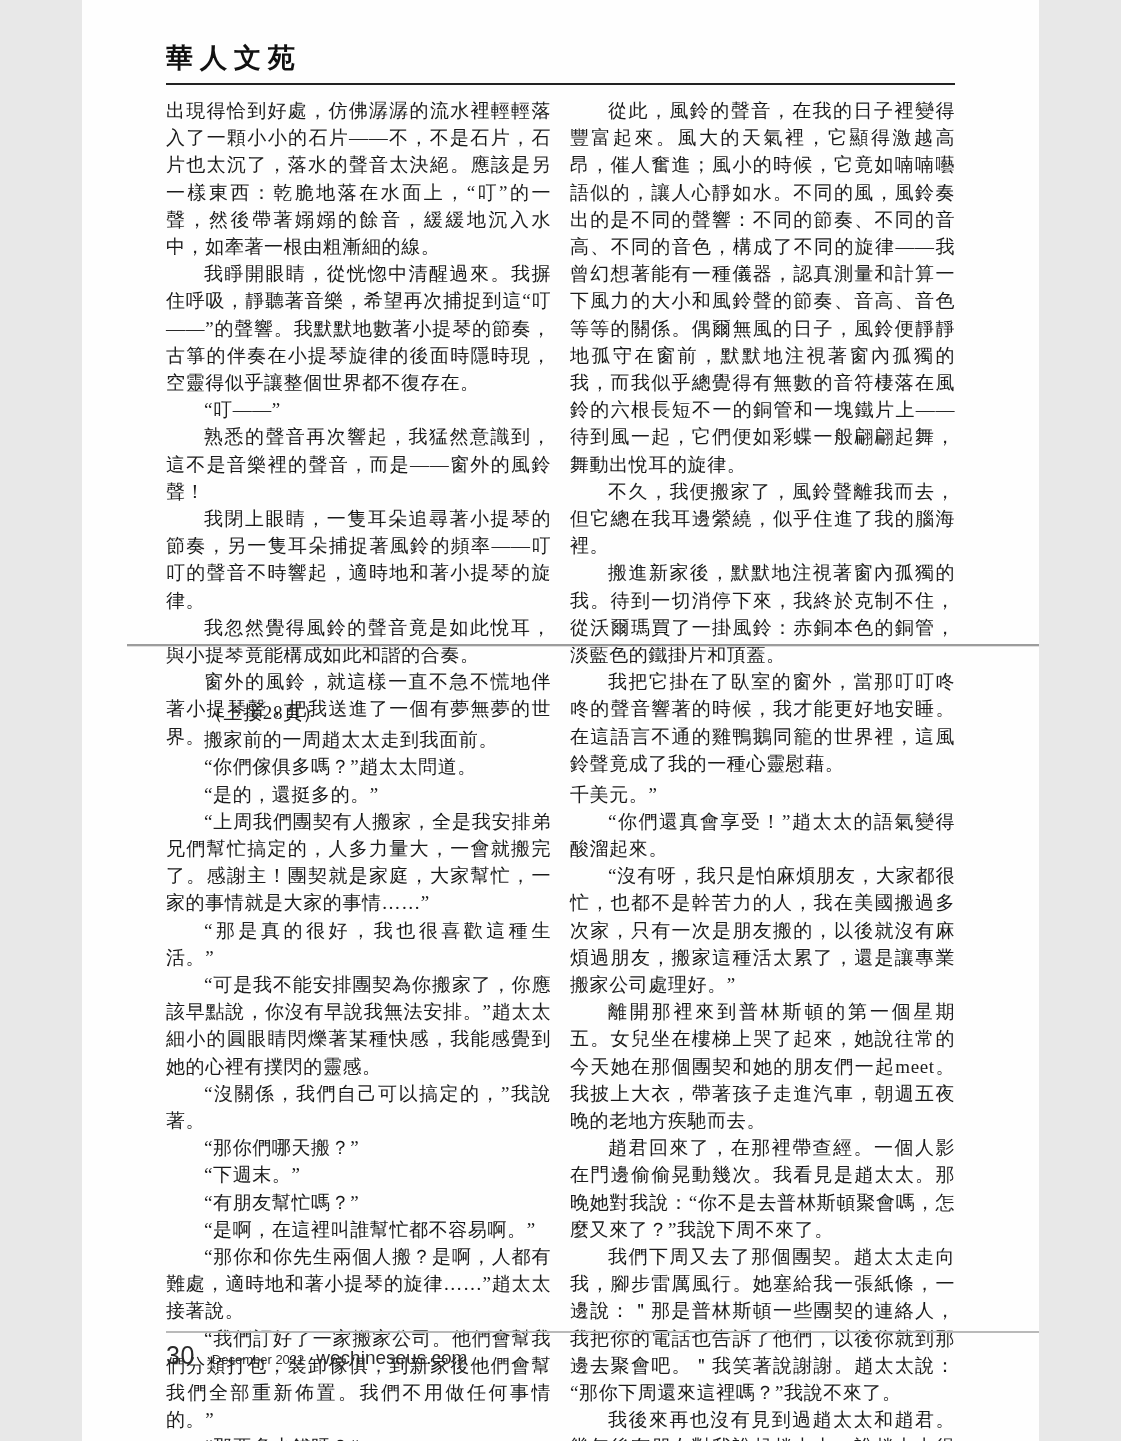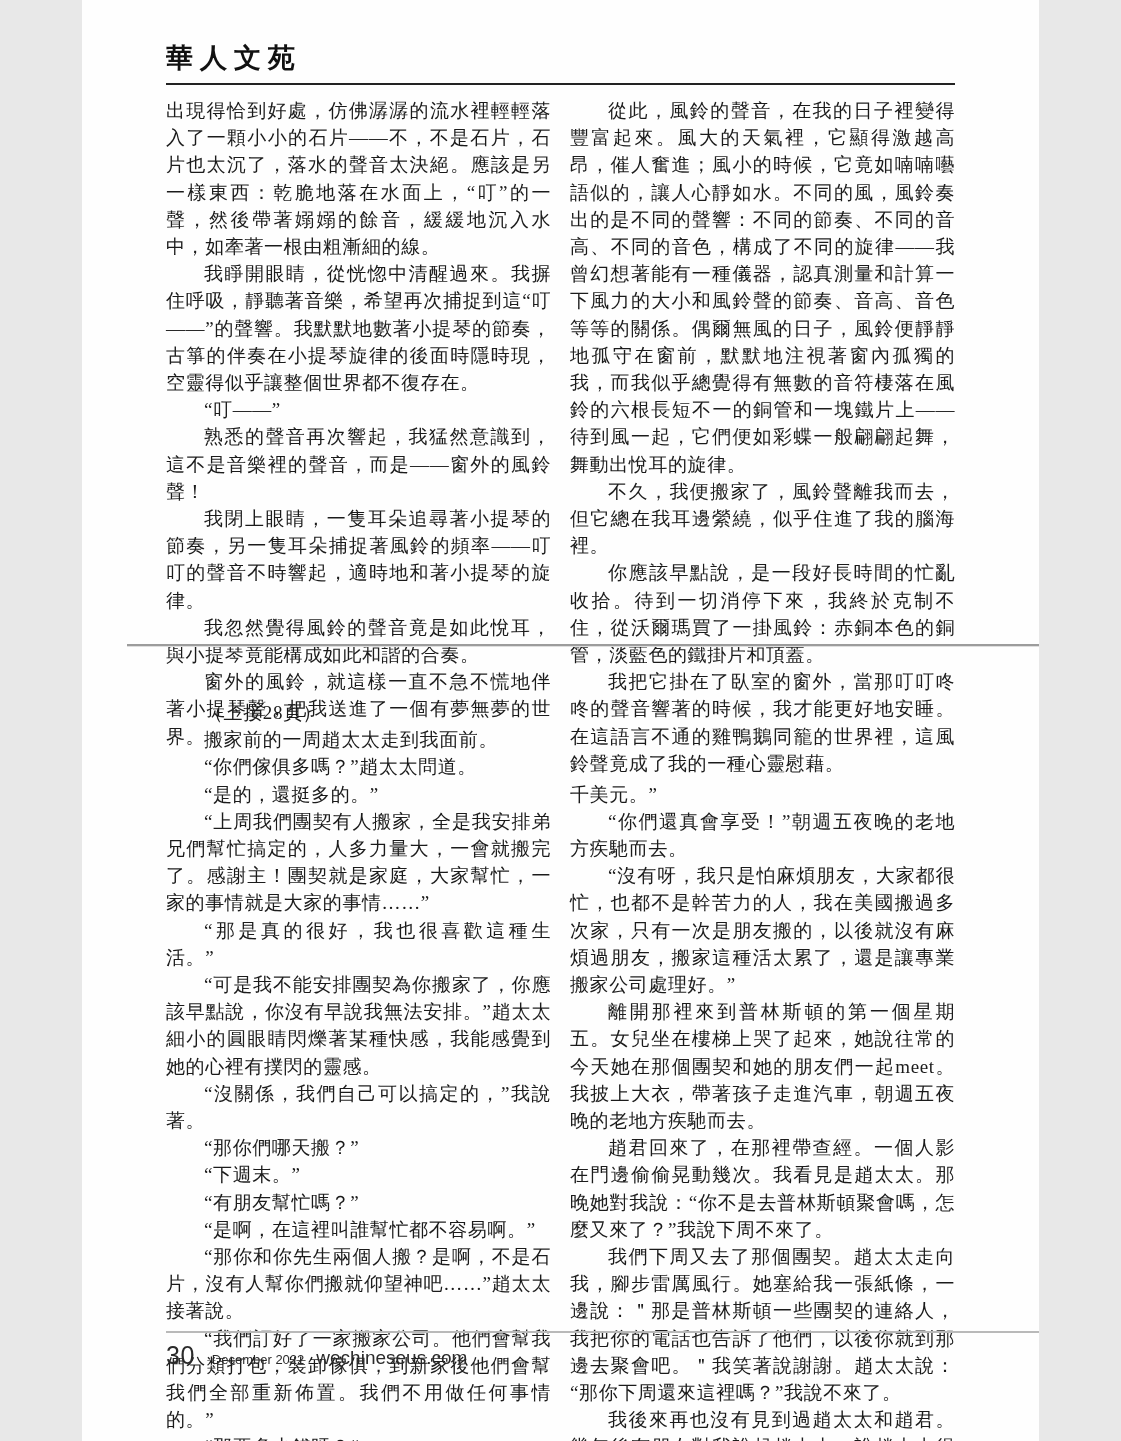--- a/index.html
+++ b/index.html
@@ -86,49 +86,49 @@
         <p class="para">我睜開眼睛，從恍惚中清醒過來。我摒住呼吸，靜聽著音樂，希望再次捕捉到這“叮——”的聲響。我默默地數著小提琴的節奏，古箏的伴奏在小提琴旋律的後面時隱時現，空靈得似乎讓整個世界都不復存在。</p>
         <p class="para">“叮——”</p>
         <p class="para">熟悉的聲音再次響起，我猛然意識到，這不是音樂裡的聲音，而是——窗外的風鈴聲！</p>
         <p class="para">我閉上眼睛，一隻耳朵追尋著小提琴的節奏，另一隻耳朵捕捉著風鈴的頻率——叮叮的聲音不時響起，適時地和著小提琴的旋律。</p>
         <p class="para">我忽然覺得風鈴的聲音竟是如此悅耳，與小提琴竟能構成如此和諧的合奏。</p>
         <p class="para">窗外的風鈴，就這樣一直不急不慌地伴著小提琴聲，把我送進了一個有夢無夢的世界。</p>
       </div>
     <div class="col">
         <p class="para">從此，風鈴的聲音，在我的日子裡變得豐富起來。風大的天氣裡，它顯得激越高昂，催人奮進；風小的時候，它竟如喃喃囈語似的，讓人心靜如水。不同的風，風鈴奏出的是不同的聲響：不同的節奏、不同的音高、不同的音色，構成了不同的旋律——我曾幻想著能有一種儀器，認真測量和計算一下風力的大小和風鈴聲的節奏、音高、音色等等的關係。偶爾無風的日子，風鈴便靜靜地孤守在窗前，默默地注視著窗內孤獨的我，而我似乎總覺得有無數的音符棲落在風鈴的六根長短不一的銅管和一塊鐵片上——待到風一起，它們便如彩蝶一般翩翩起舞，舞動出悅耳的旋律。</p>
         <p class="para">不久，我便搬家了，風鈴聲離我而去，但它總在我耳邊縈繞，似乎住進了我的腦海裡。</p>
-        <p class="para">你應該早點說，是一段好長時間的忙亂收拾。待到一切消停下來，我終於克制不住，從沃爾瑪買了一掛風鈴：赤銅本色的銅管，淡藍色的鐵掛片和頂蓋。</p>
+        <p class="para">搬進新家後，默默地注視著窗內孤獨的我。待到一切消停下來，我終於克制不住，從沃爾瑪買了一掛風鈴：赤銅本色的銅管，淡藍色的鐵掛片和頂蓋。</p>
         <p class="para">我把它掛在了臥室的窗外，當那叮叮咚咚的聲音響著的時候，我才能更好地安睡。在這語言不通的雞鴨鵝同籠的世界裡，這風鈴聲竟成了我的一種心靈慰藉。</p>
       </div>
   </section>
 
   <div class="section-divider"></div>
 
   <section class="article article-bottom">
     <div class="col">
         <p class="para">（上接28頁）</p>
         <p class="para">搬家前的一周趙太太走到我面前。</p>
         <p class="para">“你們傢俱多嗎？”趙太太問道。</p>
         <p class="para">“是的，還挺多的。”</p>
         <p class="para">“上周我們團契有人搬家，全是我安排弟兄們幫忙搞定的，人多力量大，一會就搬完了。感謝主！團契就是家庭，大家幫忙，一家的事情就是大家的事情……”</p>
         <p class="para">“那是真的很好，我也很喜歡這種生活。”</p>
         <p class="para">“可是我不能安排團契為你搬家了，你應該早點說，你沒有早說我無法安排。”趙太太細小的圓眼睛閃爍著某種快感，我能感覺到她的心裡有撲閃的靈感。</p>
         <p class="para">“沒關係，我們自己可以搞定的，”我說著。</p>
         <p class="para">“那你們哪天搬？”</p>
         <p class="para">“下週末。”</p>
         <p class="para">“有朋友幫忙嗎？”</p>
         <p class="para">“是啊，在這裡叫誰幫忙都不容易啊。”</p>
-        <p class="para">“那你和你先生兩個人搬？是啊，不是石片，沒有人幫你們搬就仰望神吧……”趙太太接著說。</p>
+        <p class="para">“那你和你先生兩個人搬？是啊，人都有難處，適時地和著小提琴的旋律……”趙太太接著說。</p>
         <p class="para">“我們訂好了一家搬家公司。他們會幫我們分類打包，裝卸傢俱，到新家後他們會幫我們全部重新佈置。我們不用做任何事情的。”</p>
         <p class="para">“那要多少錢呀？“</p>
         <p class="para">“搬家公司說按小時收費，來估過價格了，說大約二</p>
       </div>
     <div class="col">
         <p class="para noindent">千美元。”</p>
-        <p class="para">“你們還真會享受！”朝週五夜晚的老地方疾馳而去。</p>
+        <p class="para">“你們還真會享受！”趙太太的語氣變得酸溜起來。</p>
         <p class="para">“沒有呀，我只是怕麻煩朋友，大家都很忙，也都不是幹苦力的人，我在美國搬過多次家，只有一次是朋友搬的，以後就沒有麻煩過朋友，搬家這種活太累了，還是讓專業搬家公司處理好。”</p>
         <p class="para">離開那裡來到普林斯頓的第一個星期五。女兒坐在樓梯上哭了起來，她說往常的今天她在那個團契和她的朋友們一起meet。我披上大衣，帶著孩子走進汽車，朝週五夜晚的老地方疾馳而去。</p>
         <p class="para">趙君回來了，在那裡帶查經。一個人影在門邊偷偷晃動幾次。我看見是趙太太。那晚她對我說：“你不是去普林斯頓聚會嗎，怎麼又來了？”我說下周不來了。</p>
         <p class="para">我們下周又去了那個團契。趙太太走向我，腳步雷厲風行。她塞給我一張紙條，一邊說：＂那是普林斯頓一些團契的連絡人，我把你的電話也告訴了他們，以後你就到那邊去聚會吧。＂我笑著說謝謝。趙太太說：“那你下周還來這裡嗎？”我說不來了。</p>
         <p class="para">我後來再也沒有見到過趙太太和趙君。幾年後有朋友對我說起趙太太，說趙太太得了糖尿病以及其他好幾種嚴重的疾病，一直被疾病困擾。</p>
       </div>
   </section>
 
   <div class="footer-rule"></div>
   <div class="page-footer">

